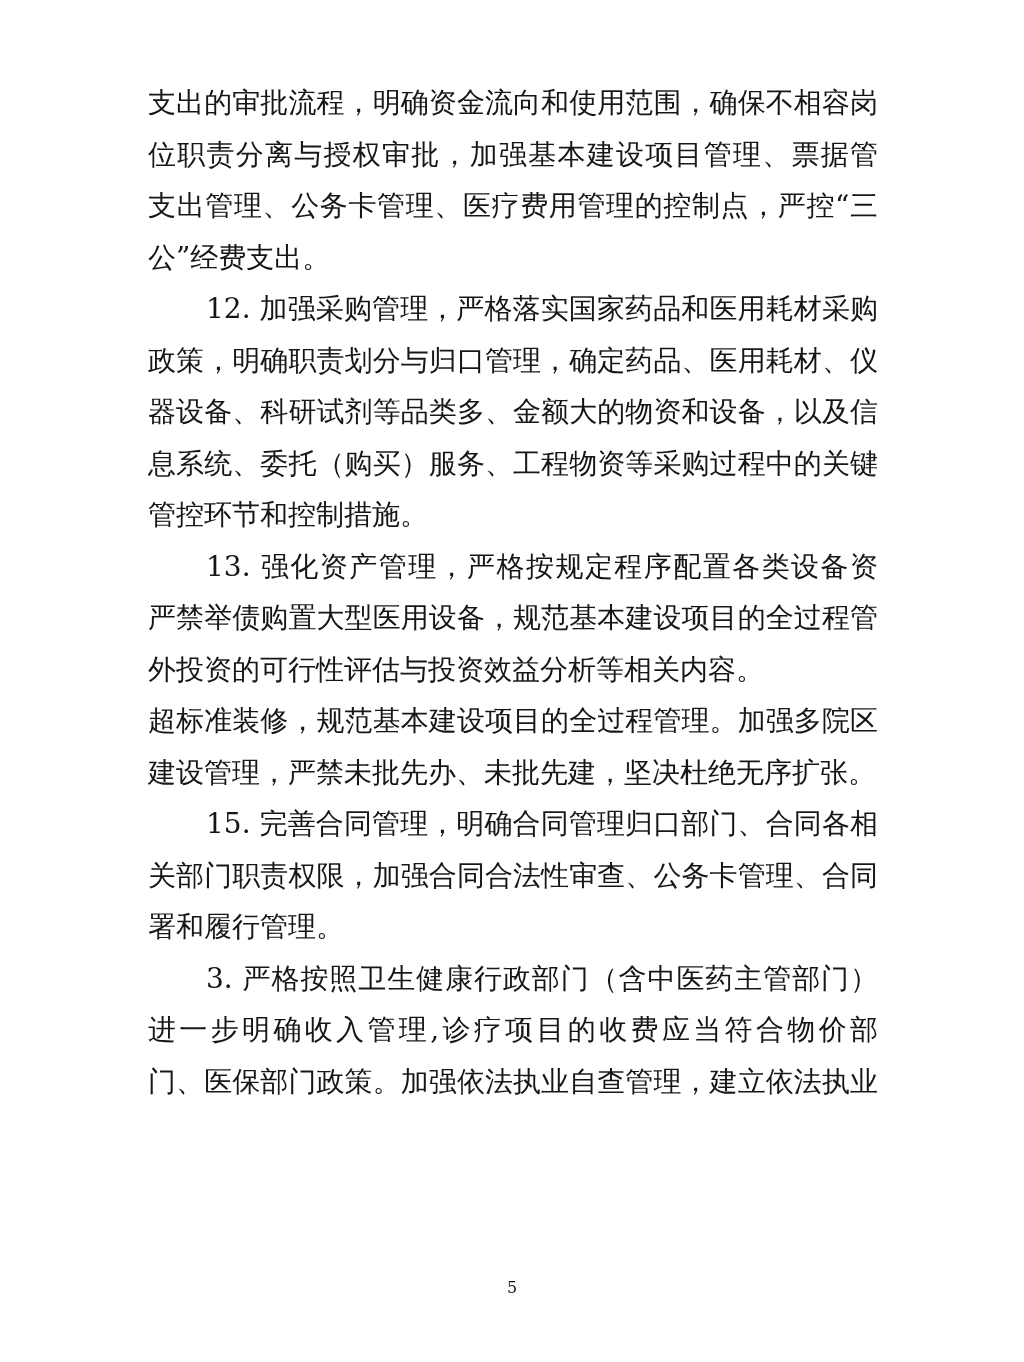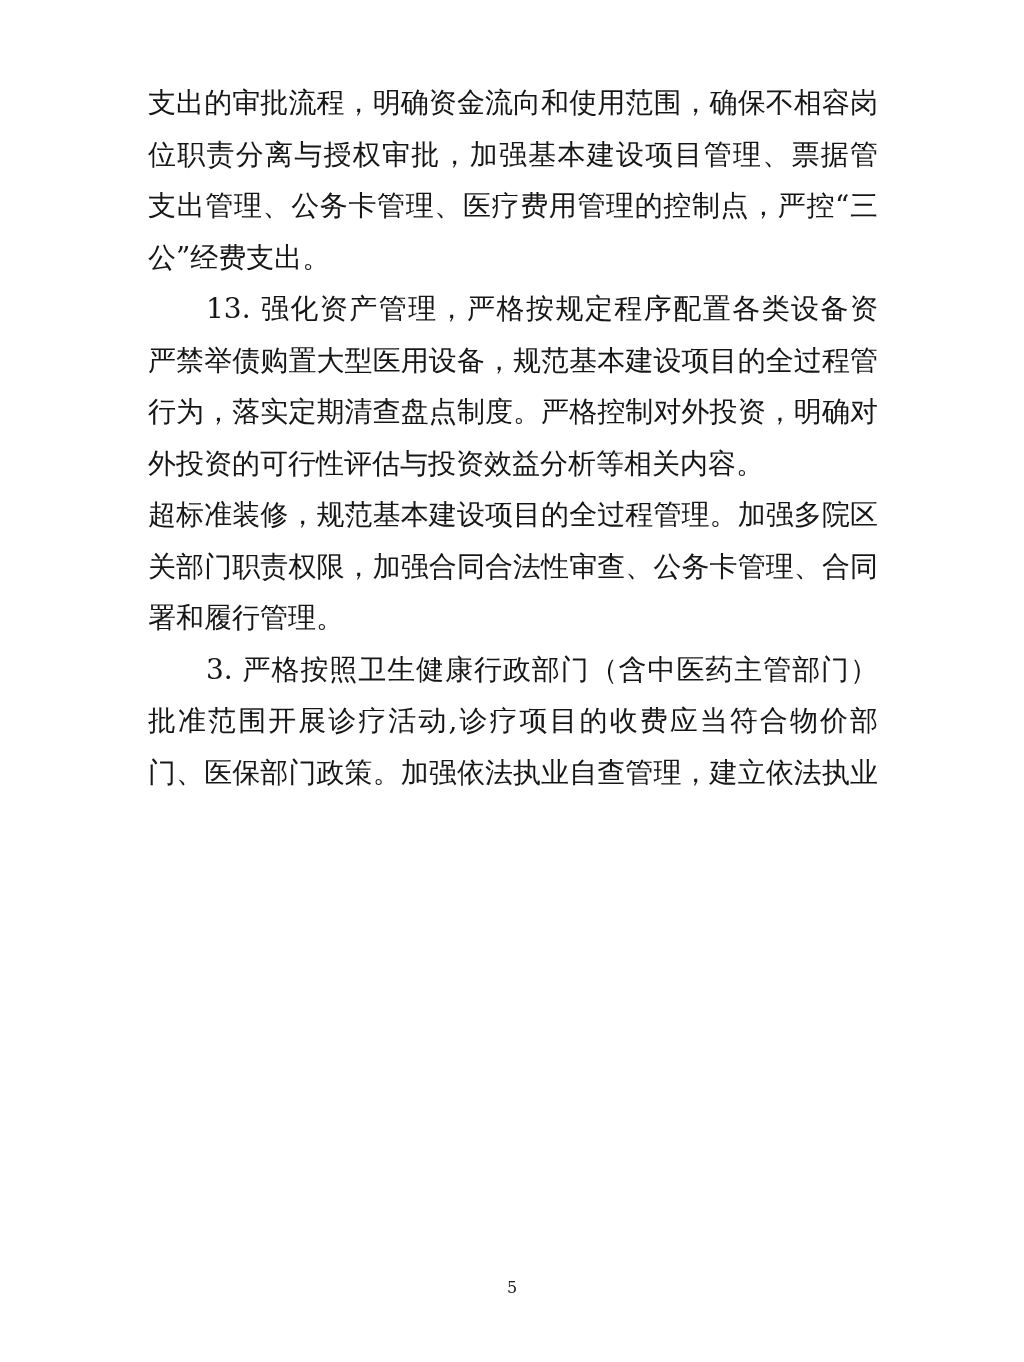--- a/index.html
+++ b/index.html
@@ -58,32 +58,40 @@
 
 <div class="page" style="background: rgb(255, 255, 255); color: rgb(22, 22, 22);">
   <div class="doc-body">
       <div class="paragraph">
         <div class="line">支出的审批流程，明确资金流向和使用范围，确保不相容岗</div>
         <div class="line">位职责分离与授权审批，加强基本建设项目管理、票据管理、</div>
         <div class="line">支出管理、公务卡管理、医疗费用管理的控制点，严控“三</div>
         <div class="line last">公”经费支出。</div>
       </div>
       <div class="paragraph">
+        <div class="line indent">12. 加强采购管理，严格落实国家药品和医用耗材采购</div>
+        <div class="line">政策，明确职责划分与归口管理，确定药品、医用耗材、仪</div>
+        <div class="line">器设备、科研试剂等品类多、金额大的物资和设备，以及信</div>
+        <div class="line">息系统、委托（购买）服务、工程物资等采购过程中的关键</div>
+        <div class="line last">管控环节和控制措施。</div>
+      </div>
+      <div class="paragraph">
         <div class="line indent">13. 强化资产管理，严格按规定程序配置各类设备资产，</div>
         <div class="line">严禁举债购置大型医用设备，规范基本建设项目的全过程管理</div>
-        <div class="line">行为，落实定期清查盘点制度。严格控制对外投资，明确对</div>
         <div class="line last">外投资的可行性评估与投资效益分析等相关内容。</div>
       </div>
       <div class="paragraph">
         <div class="line">超标准装修，规范基本建设项目的全过程管理。加强多院区</div>
+        <div class="line last">建设管理，严禁未批先办、未批先建，坚决杜绝无序扩张。</div>
       </div>
       <div class="paragraph">
+        <div class="line indent">15. 完善合同管理，明确合同管理归口部门、合同各相</div>
         <div class="line">关部门职责权限，加强合同合法性审查、公务卡管理、合同签</div>
         <div class="line last">署和履行管理。</div>
       </div>
       <div class="paragraph">
         <div class="line indent">3. 严格按照卫生健康行政部门（含中医药主管部门）</div>
-        <div class="line">批准范围开展诊疗活动,诊疗项目的收费应当符合物价部</div>
+        <div class="line">进一步明确收入管理,诊疗项目的收费应当符合物价部</div>
         <div class="line">门、医保部门政策。加强依法执业自查管理，建立依法执业</div>
       </div>
     </div>
   <div class="page-number">5</div>
 </div>
 
 </body></html>

